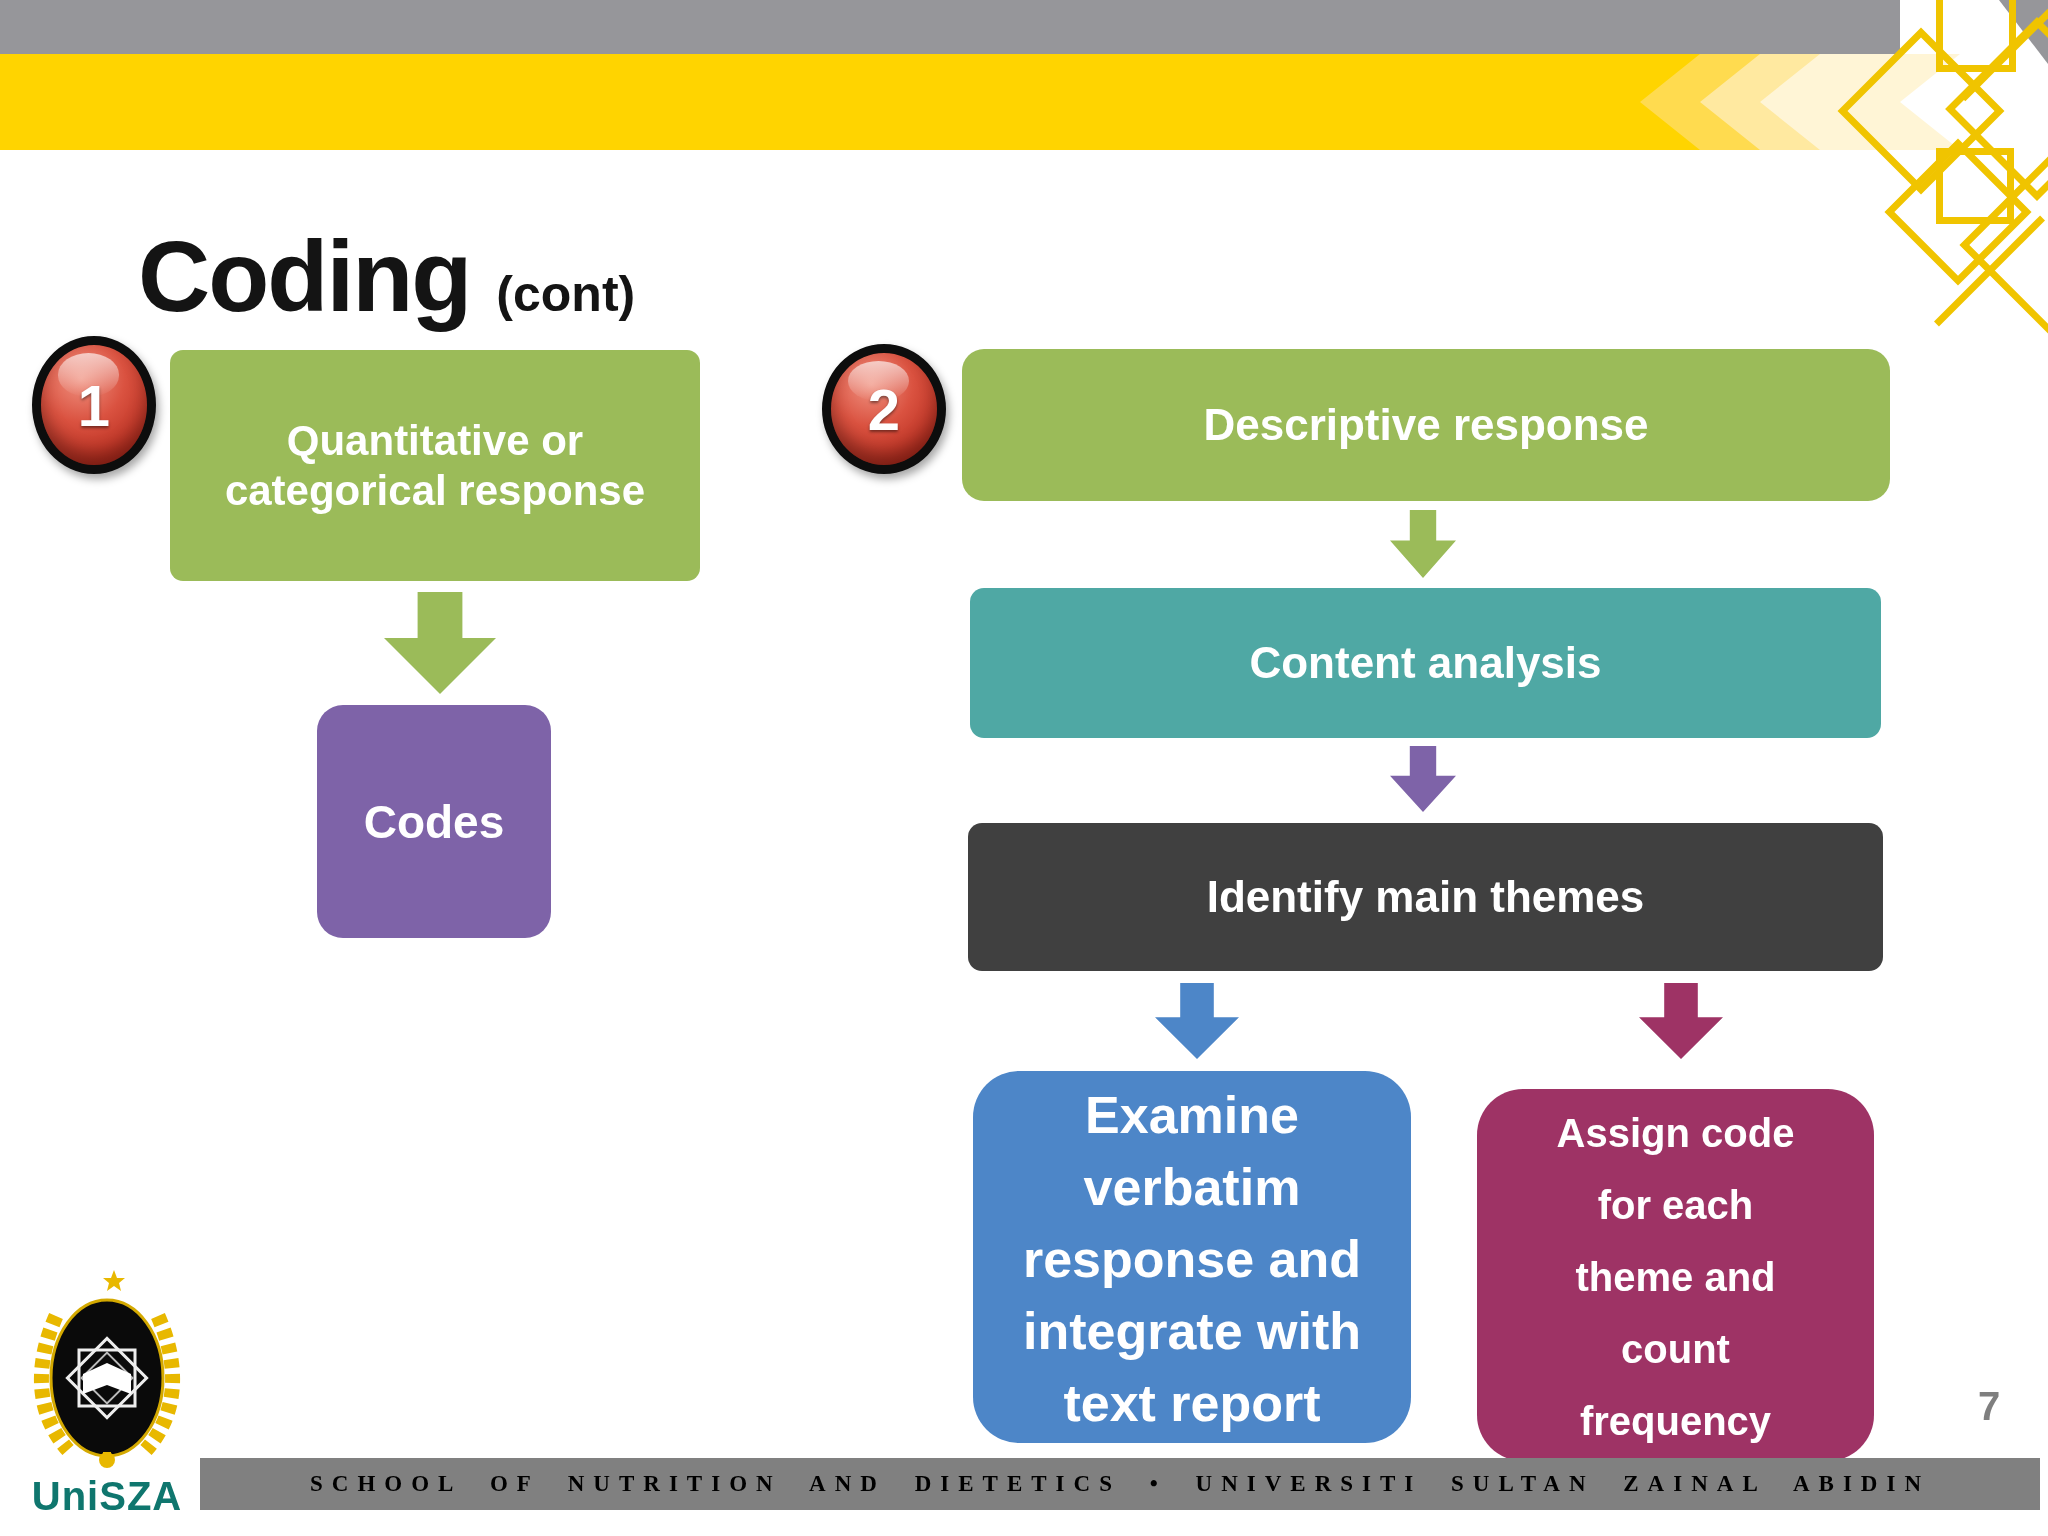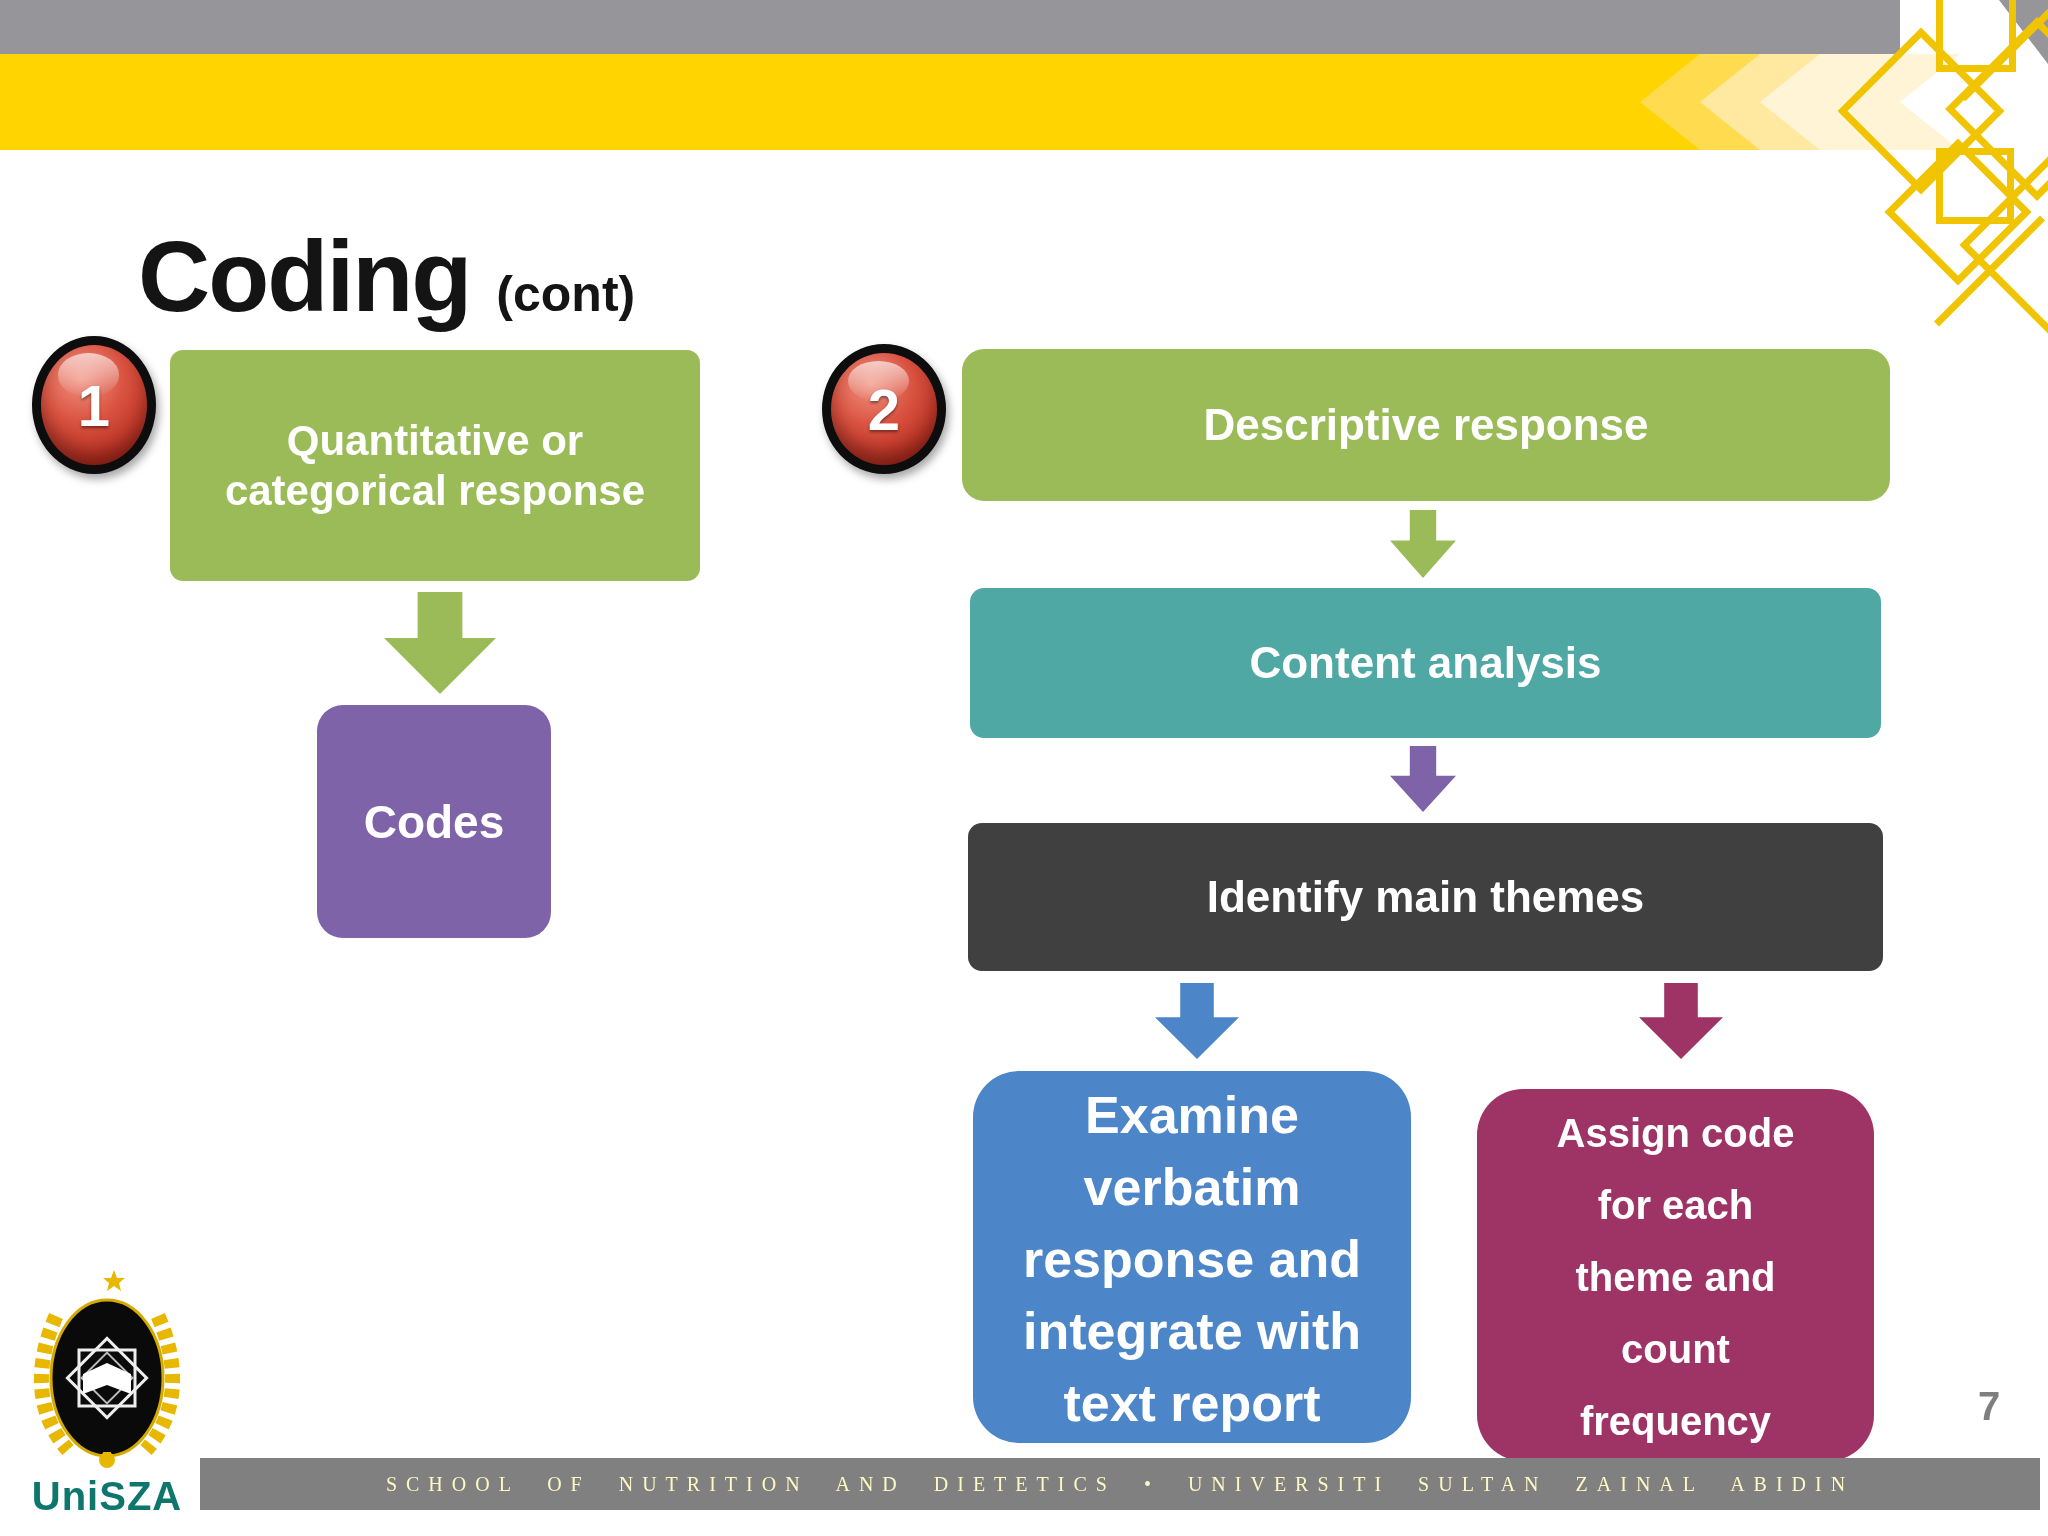--- a/index.html
+++ b/index.html
@@ -63,22 +63,22 @@
   .arrow{position:absolute;
     clip-path:polygon(30% 0,70% 0,70% 45%,100% 45%,50% 100%,0 45%,30% 45%);}
   .a-left{left:384px;top:592px;width:112px;height:102px;}
   .a-r1{left:1390px;top:510px;width:66px;height:68px;}
   .a-r2{left:1390px;top:746px;width:66px;height:66px;}
   .a-blue{left:1155px;top:983px;width:84px;height:76px;}
   .a-maroon{left:1639px;top:983px;width:84px;height:76px;}
   
   .footerbar{position:absolute;left:200px;top:1458px;width:1840px;height:52px;
     display:flex;align-items:center;justify-content:center;}
-  .footer-text{color:#fef9c3;font-family:"Liberation Serif",serif;font-weight:normal;
-    font-size:20px;letter-spacing:9px;word-spacing:14px;white-space:nowrap;}
+  .footer-text{color:#000000;font-family:"Liberation Serif",serif;font-weight:bold;
+    font-size:23px;letter-spacing:9px;word-spacing:14px;white-space:nowrap;}
   .pagenum{position:absolute;left:1978px;top:1384px;font-size:40px;font-weight:bold;}
   
   .logo{position:absolute;left:26px;top:1262px;width:162px;text-align:center;}
   .logo-word{font-size:40px;font-weight:bold;color:#0f766e;letter-spacing:1px;margin-top:-4px;
     font-family:"Liberation Sans",sans-serif;}
 </style>
 </head>
 <body>
 
 <div class="slide">

